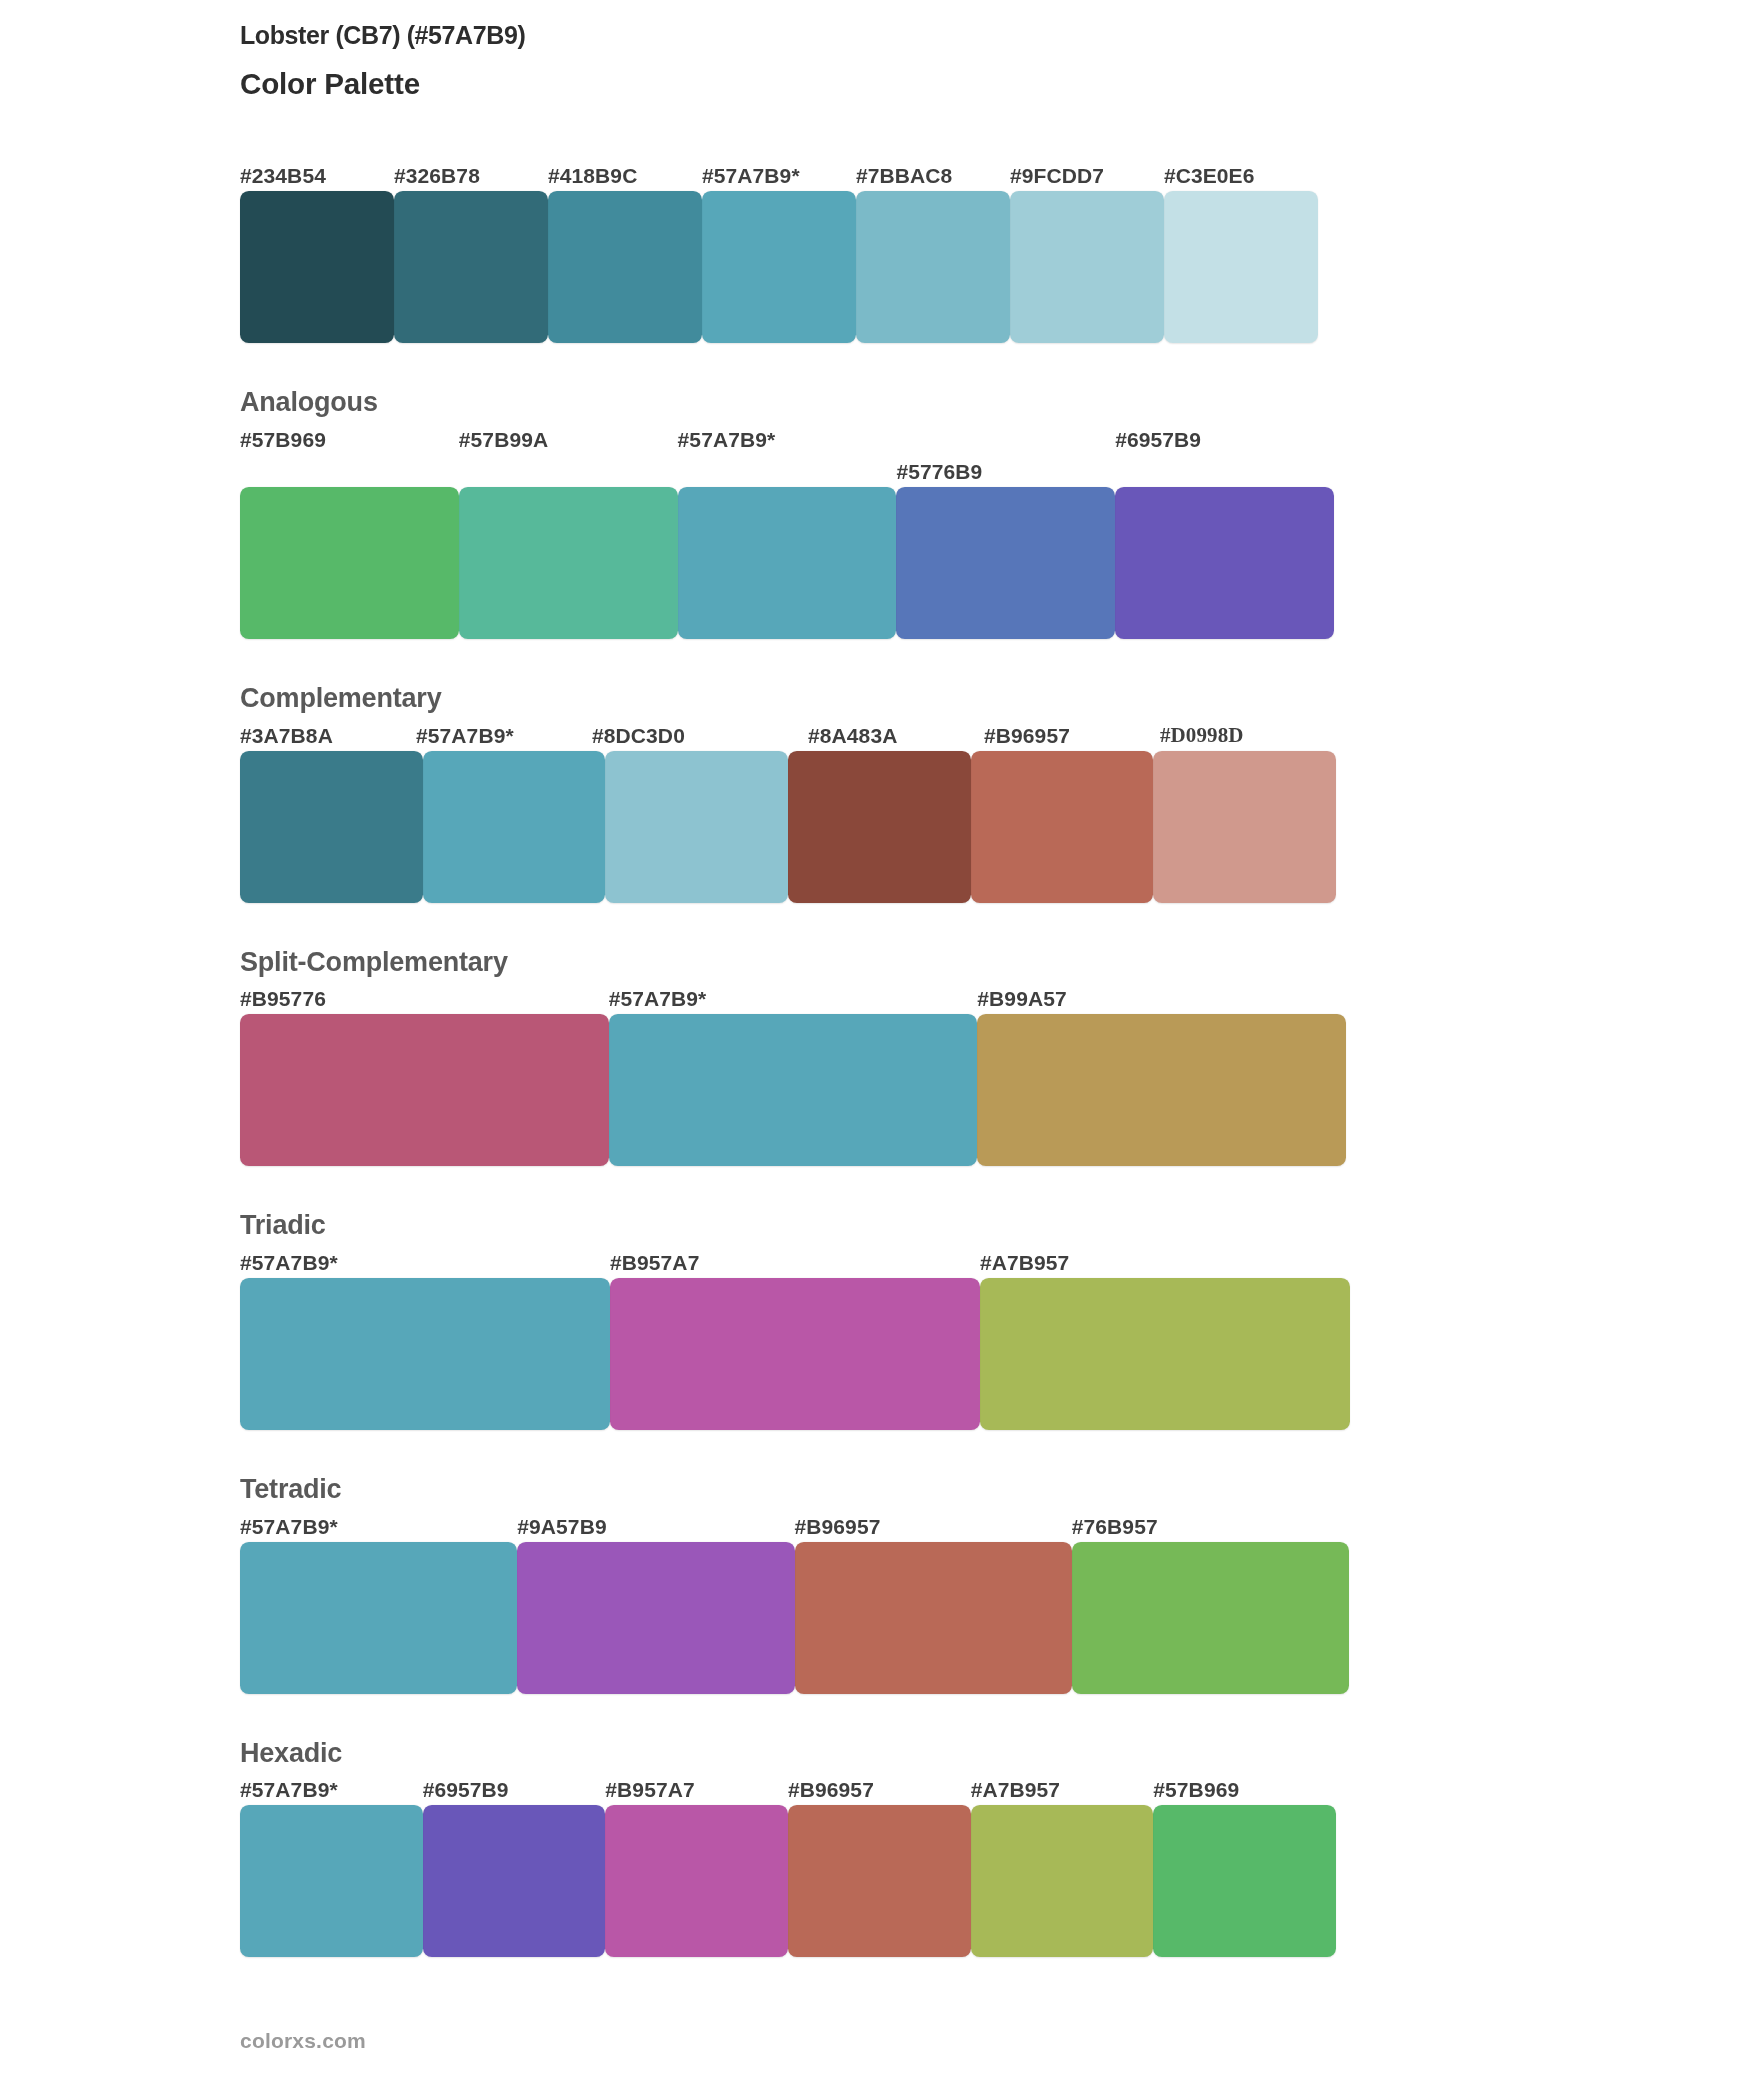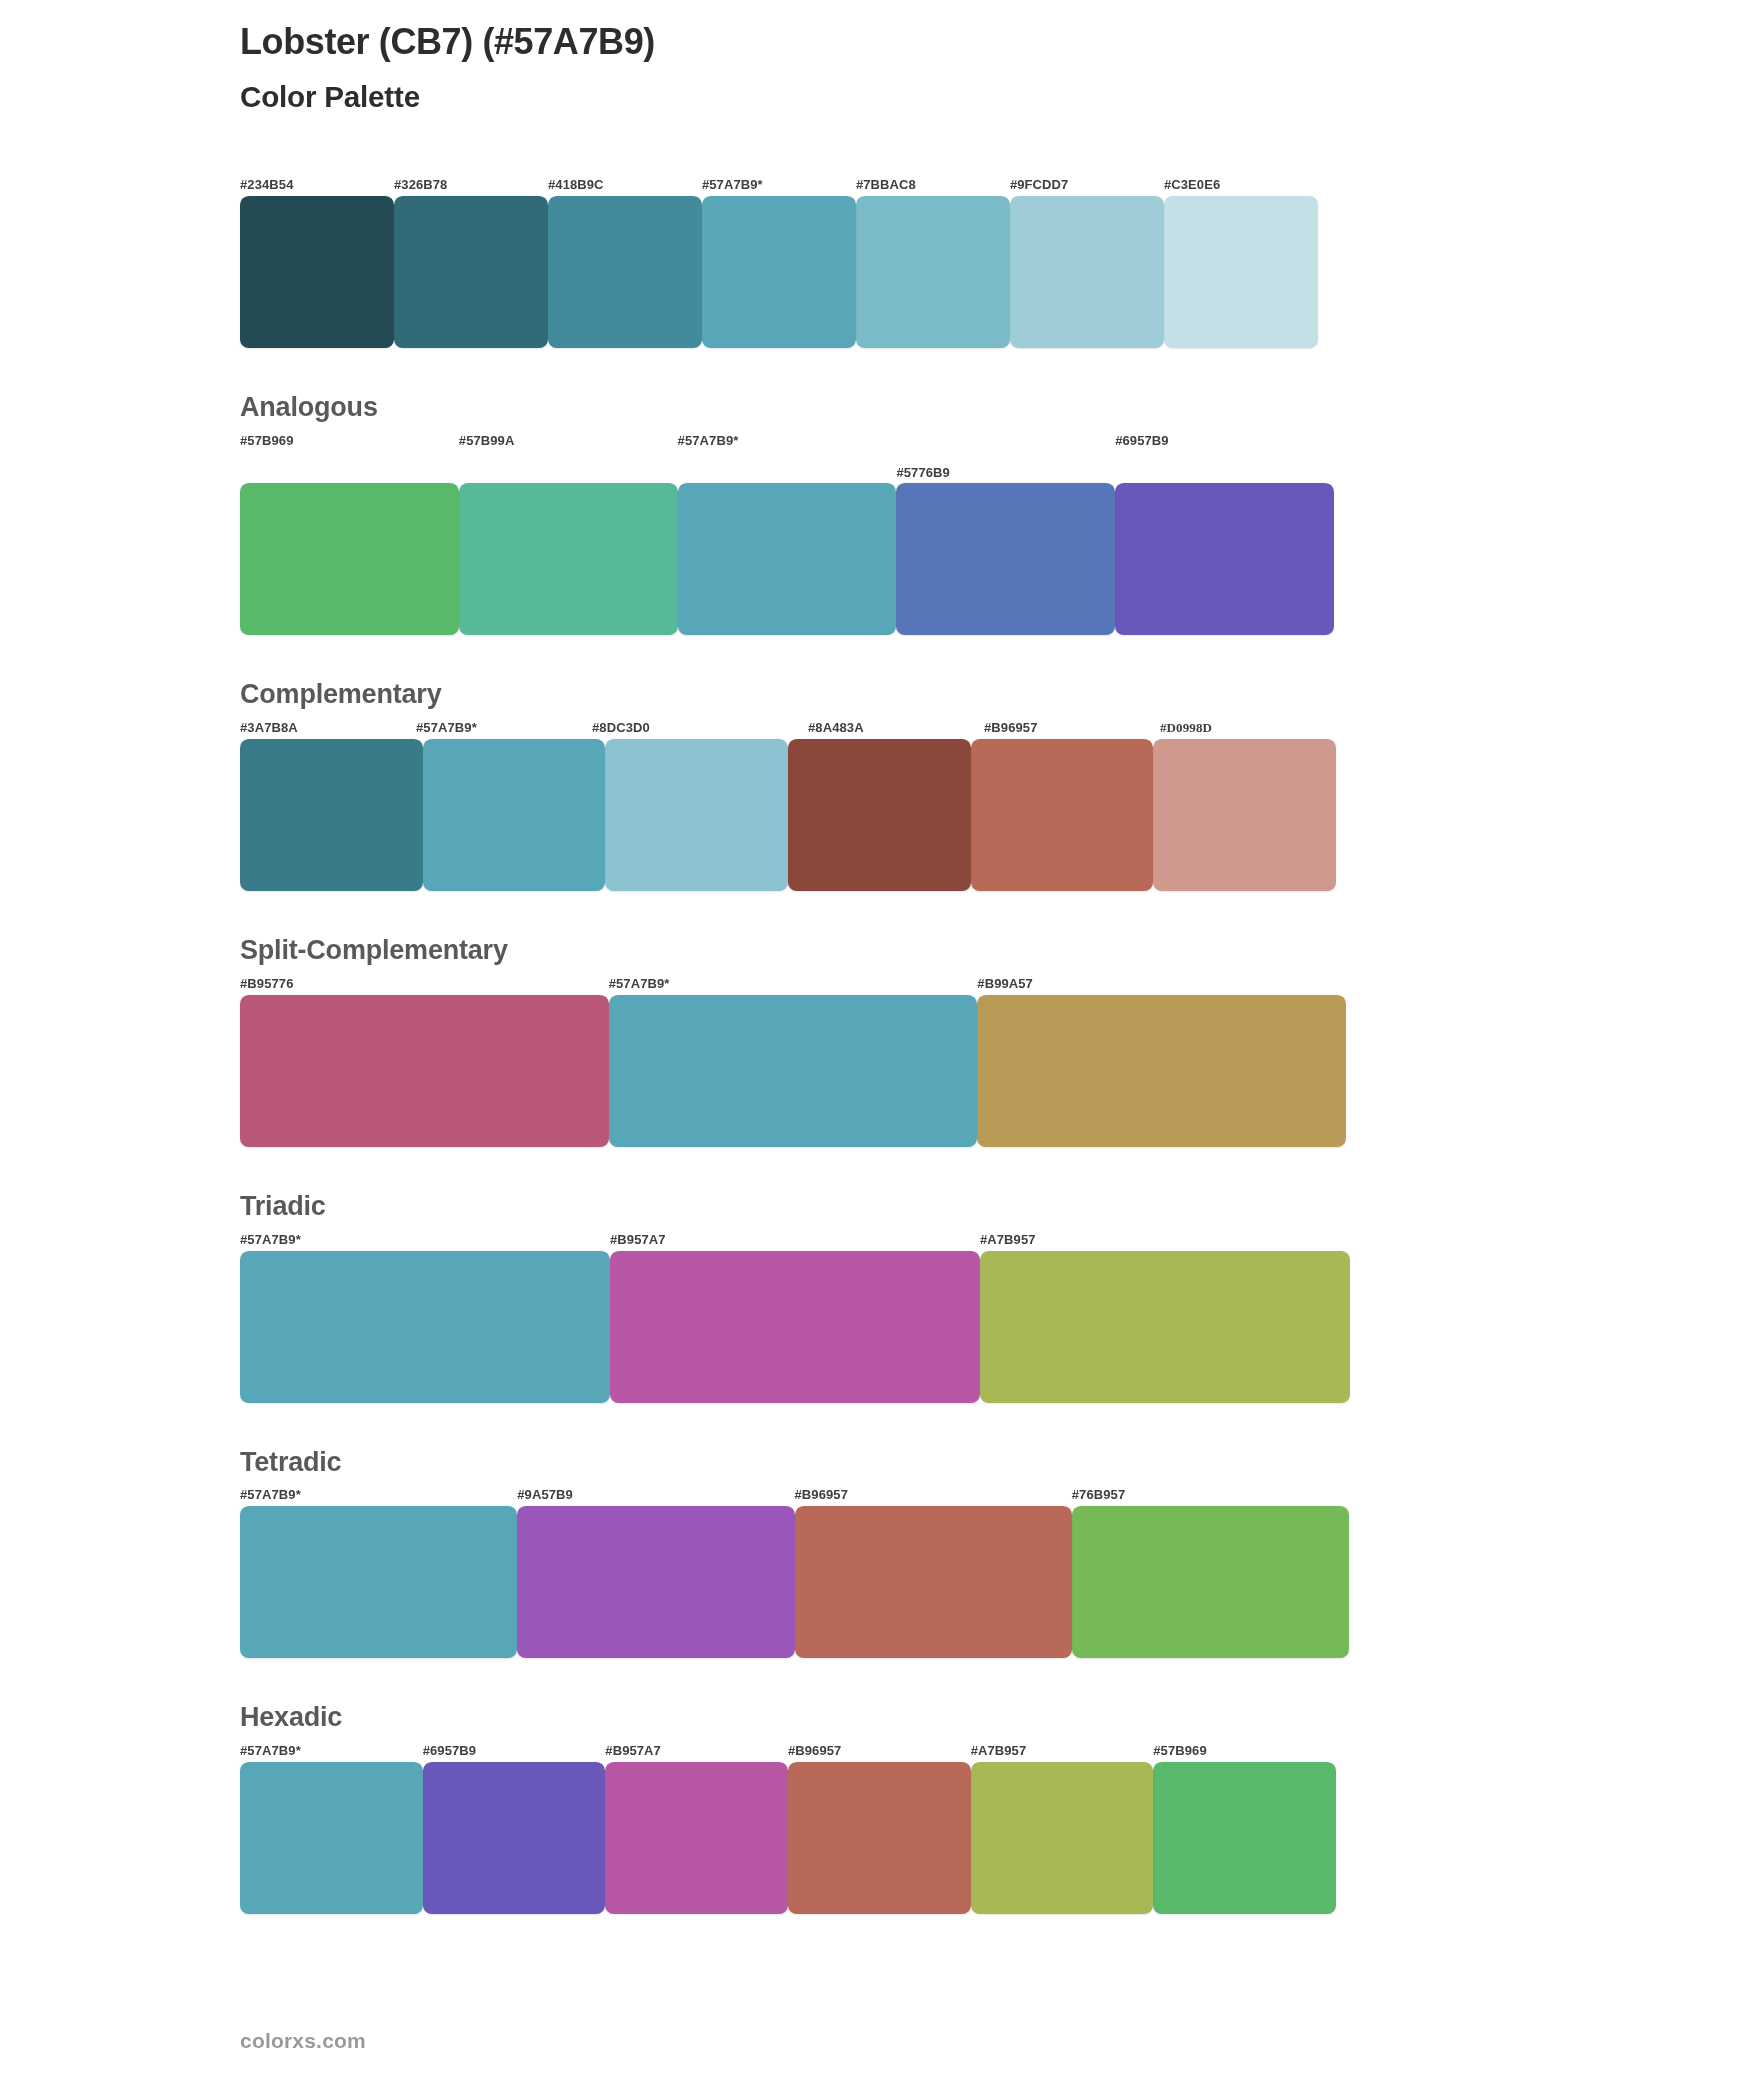--- a/index.html
+++ b/index.html
@@ -22,21 +22,21 @@
     height: 2077px;
     background: #ffffff;
   }
   .content {
     position: absolute;
     left: 240px;
     top: 0;
     width: 1278px;
   }
   .title {
-    font-size: 36px;
+    font-size: 25px;
     font-weight: bold;
     color: #2d2d2d;
     letter-spacing: -0.4px;
     margin: 0;
     padding-top: 21px;
     line-height: 1.15;
     white-space: nowrap;
   }
   .subtitle {
     font-size: 29.6px;
@@ -60,21 +60,21 @@
     letter-spacing: -0.2px;
     line-height: 1.1;
     margin: 0 0 11.2px 0;
   }
   .labels-row {
     display: flex;
     width: 100%;
     margin-bottom: 4.8px;
   }
   .swatch-label {
-    font-size: 13px;
+    font-size: 21px;
     font-weight: bold;
     color: #3f3f3f;
     letter-spacing: 0.1px;
     white-space: nowrap;
     line-height: 1;
   }
   .swatch-row {
     display: flex;
     width: 100%;
     height: 152px;

